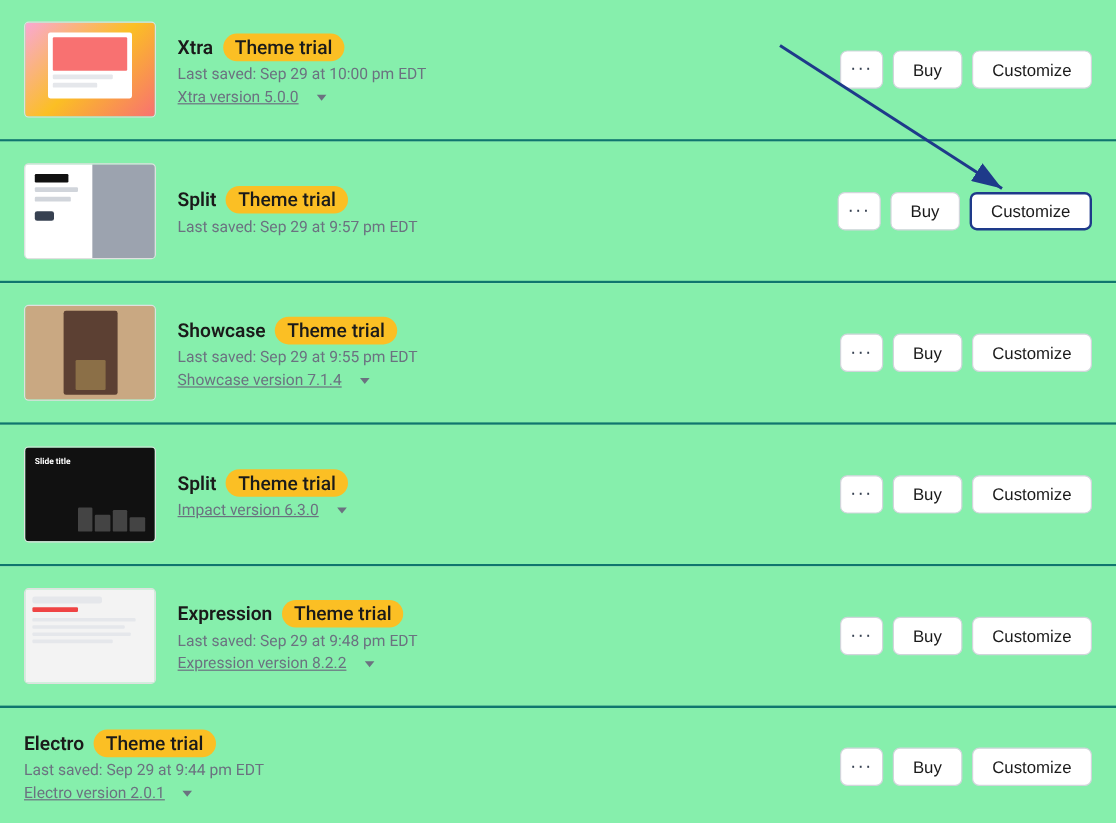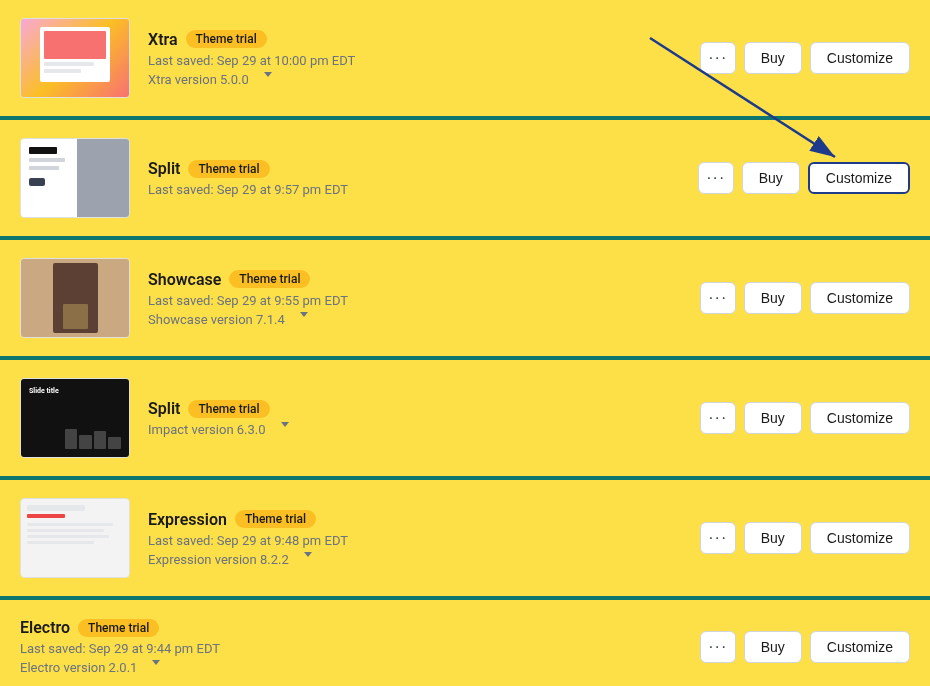--- a/index.html
+++ b/index.html
@@ -9,22 +9,22 @@
       color: #1a1a1a;
       font-size: 14px;
     }
     .theme-list {
       width: 930px;
     }
     .theme-item {
       display: flex;
       align-items: center;
       padding: 18px 20px;
-      border-bottom: 4px solid #0f766e;
-      background: #fde047;
+      border-bottom: 2px solid #0f766e;
+      background: #86efac;
       gap: 18px;
     }
     .theme-thumbnail {
       width: 110px;
       height: 80px;
       border: 1px solid #e0e0e0;
       border-radius: 4px;
       overflow: hidden;
       flex-shrink: 0;
       background: #f5f5f5;
@@ -50,35 +50,37 @@
       gap: 8px;
     }
     .theme-name {
       font-size: 16px;
       font-weight: 600;
       color: #1a1a1a;
     }
     .theme-trial-badge {
       background: #fbbf24;
       color: #1a1a1a;
-      font-size: 12px;
+      font-size: 16px;
       font-weight: 500;
       padding: 2px 10px;
       border-radius: 20px;
     }
     .theme-save-date {
       font-size: 13px;
       color: #6b7280;
     }
     .theme-version-row {
       display: flex;
+      align-items: center;
       gap: 13px;
       font-size: 13px;
       color: #6b7280;
       cursor: pointer;
+      text-decoration: underline;
     }
     .chevron-down {
       display: inline-block;
       width: 0;
       height: 0;
       border-left: 4px solid transparent;
       border-right: 4px solid transparent;
       border-top: 5px solid #6b7280;
       margin-left: 2px;
     }

